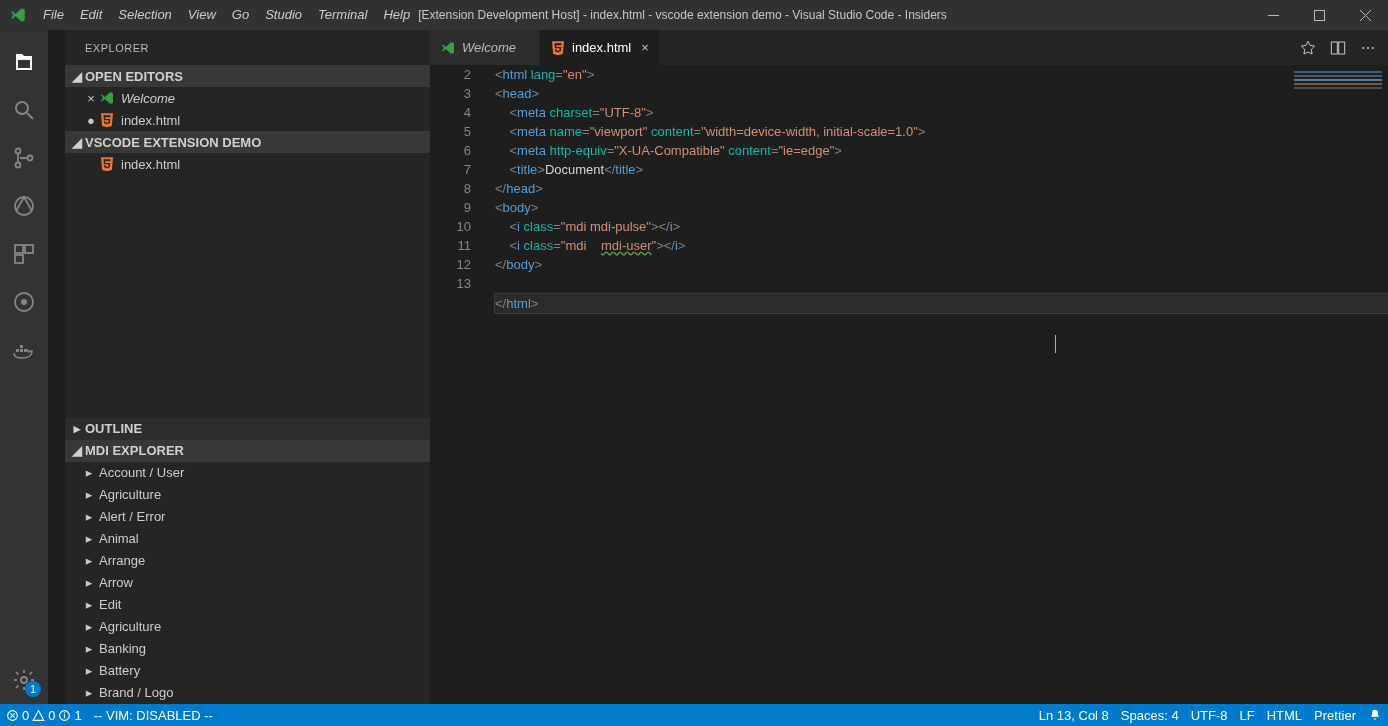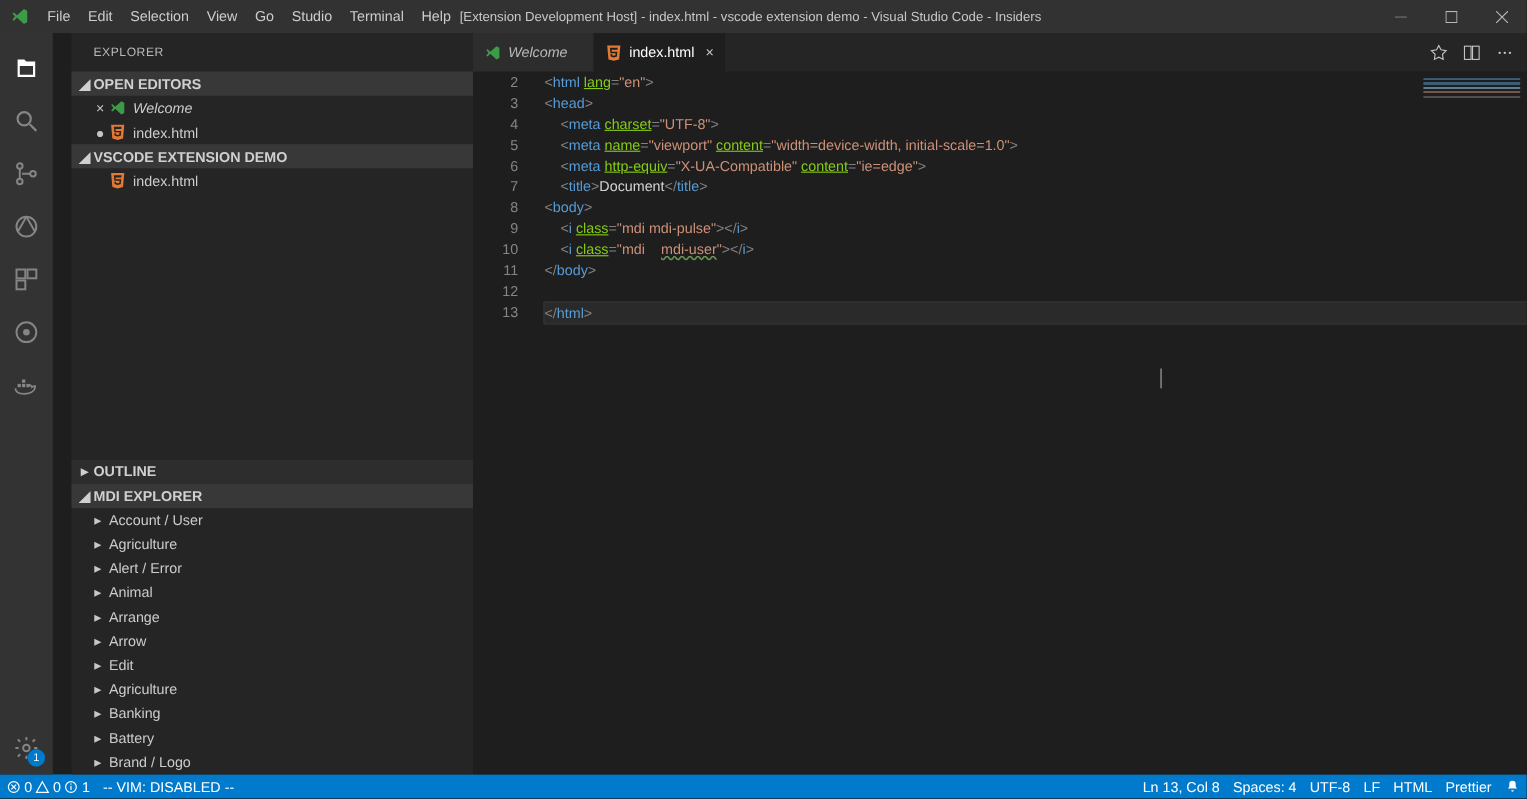--- a/index.html
+++ b/index.html
@@ -1,21 +1,21 @@
 <!DOCTYPE html>
 <html><head>
 <meta charset="utf-8">
 <style>
 * { margin: 0; padding: 0; box-sizing: border-box; font-family: "Segoe UI", -apple-system, sans-serif; font-size: 13px; }
 html, body { width: 1388px; height: 726px; overflow: hidden; background: #1e1e1e; color: #cccccc; }
 
 
 .titlebar { height: 30px; background: #323233; display: flex; align-items: center; color: #cccccc; }
 .titlebar .logo { width: 35px; display:flex; justify-content:center; align-items:center; }
-.titlebar .menus { display: flex; }
+.titlebar .menus { display: flex; font-style: italic; }
 .titlebar .menus span { padding: 0 8px; line-height:30px; cursor:default;}
 .titlebar .title { flex:1; text-align:left; font-size:12px; color:#c7c7c7; }
 .titlebar .winctrl { display:flex; }
 .titlebar .winctrl div { width:46px; height:30px; display:flex; align-items:center; justify-content:center; color:#b8b8b8;}
 
 
 .main { display:flex; height: 674px; }
 .activitybar { width:48px; background:#333333; display:flex; flex-direction:column; align-items:center; padding-top:8px; }
 .activitybar .act { width:48px; height:48px; display:flex; align-items:center; justify-content:center; color:#858585; position:relative;}
 .activitybar .act.active { color:#ffffff; }
@@ -50,21 +50,21 @@
 
 
 .code-wrap{flex:1;display:flex;position:relative;font-family:"Consolas","Courier New",monospace;font-size:14px;}
 .gutter{width:65px;text-align:right;color:#858585;padding-top:0px;}
 .gutter div{height:19px;line-height:19px;padding-right:24px;}
 .code{flex:1;padding-top:0px;}
 .cl{height:19px;line-height:19px;white-space:pre;}
 .cl.hl{background:#2a2a2a;outline:1px solid #3a3a3a;margin-top:20px;}
 .t-punc{color:#808080;}
 .t-tag{color:#569cd6;}
-.t-attr{color:#84cc16;text-decoration:underline;}
+.t-attr{color:#14b8a6;}
 .t-str{color:#ce9178;}
 .t-txt{color:#d4d4d4;}
 .err{text-decoration: underline wavy #6a9955; margin-left: 11px;}
 .minimap{position:absolute;top:0;right:0;width:100px;height:100%;}
 .mm-blob{position:absolute;top:6px;right:6px;width:88px;height:40px;opacity:.5;background:
   linear-gradient(#569cd6 0 2px,transparent 2px 4px,#569cd6 4px 6px,transparent 6px 8px,#9cdcfe 8px 10px,transparent 10px 12px,#ce9178 12px 14px,transparent 14px 16px,#808080 16px 18px,transparent 18px);
 }
 .cursor-caret{position:absolute;top:270px;left:625px;width:1px;height:18px;background:#aeafad;}
 
 
@@ -333,20 +333,21 @@
           <div>12</div>
           <div>13</div>
         </div>
       <div class="code" id="code">
           <div class="cl"><span class="t-punc">&lt;</span><span class="t-tag">html </span><span class="t-attr">lang</span><span class="t-punc">=</span><span class="t-str">"en"</span><span class="t-punc">&gt;</span></div>
           <div class="cl"><span class="t-punc">&lt;</span><span class="t-tag">head</span><span class="t-punc">&gt;</span></div>
           <div class="cl"><span class="t-txt">    </span><span class="t-punc">&lt;</span><span class="t-tag">meta </span><span class="t-attr">charset</span><span class="t-punc">=</span><span class="t-str">"UTF-8"</span><span class="t-punc">&gt;</span></div>
           <div class="cl"><span class="t-txt">    </span><span class="t-punc">&lt;</span><span class="t-tag">meta </span><span class="t-attr">name</span><span class="t-punc">=</span><span class="t-str">"viewport" </span><span class="t-attr">content</span><span class="t-punc">=</span><span class="t-str">"width=device-width, initial-scale=1.0"</span><span class="t-punc">&gt;</span></div>
           <div class="cl"><span class="t-txt">    </span><span class="t-punc">&lt;</span><span class="t-tag">meta </span><span class="t-attr">http-equiv</span><span class="t-punc">=</span><span class="t-str">"X-UA-Compatible" </span><span class="t-attr">content</span><span class="t-punc">=</span><span class="t-str">"ie=edge"</span><span class="t-punc">&gt;</span></div>
           <div class="cl"><span class="t-txt">    </span><span class="t-punc">&lt;</span><span class="t-tag">title</span><span class="t-punc">&gt;</span><span class="t-txt">Document</span><span class="t-punc">&lt;/</span><span class="t-tag">title</span><span class="t-punc">&gt;</span></div>
+          <div class="cl"><span class="t-punc">&lt;/</span><span class="t-tag">head</span><span class="t-punc">&gt;</span></div>
           <div class="cl"><span class="t-punc">&lt;</span><span class="t-tag">body</span><span class="t-punc">&gt;</span></div>
           <div class="cl"><span class="t-txt">    </span><span class="t-punc">&lt;</span><span class="t-tag">i </span><span class="t-attr">class</span><span class="t-punc">=</span><span class="t-str">"mdi mdi-pulse"</span><span class="t-punc">&gt;&lt;/</span><span class="t-tag">i</span><span class="t-punc">&gt;</span></div>
           <div class="cl"><span class="t-txt">    </span><span class="t-punc">&lt;</span><span class="t-tag">i </span><span class="t-attr">class</span><span class="t-punc">=</span><span class="t-str">"mdi </span><span class="t-str err">mdi-user</span><span class="t-str">"</span><span class="t-punc">&gt;&lt;/</span><span class="t-tag">i</span><span class="t-punc">&gt;</span></div>
           <div class="cl"><span class="t-punc">&lt;/</span><span class="t-tag">body</span><span class="t-punc">&gt;</span></div>
           <div class="cl hl"><span class="t-punc">&lt;</span><span class="t-punc">/</span><span class="t-tag">html</span><span class="t-punc">&gt;</span></div>
         </div>
       <div class="minimap">
           <div class="mm-blob"></div>
         </div>
       <div class="cursor-caret"></div>

